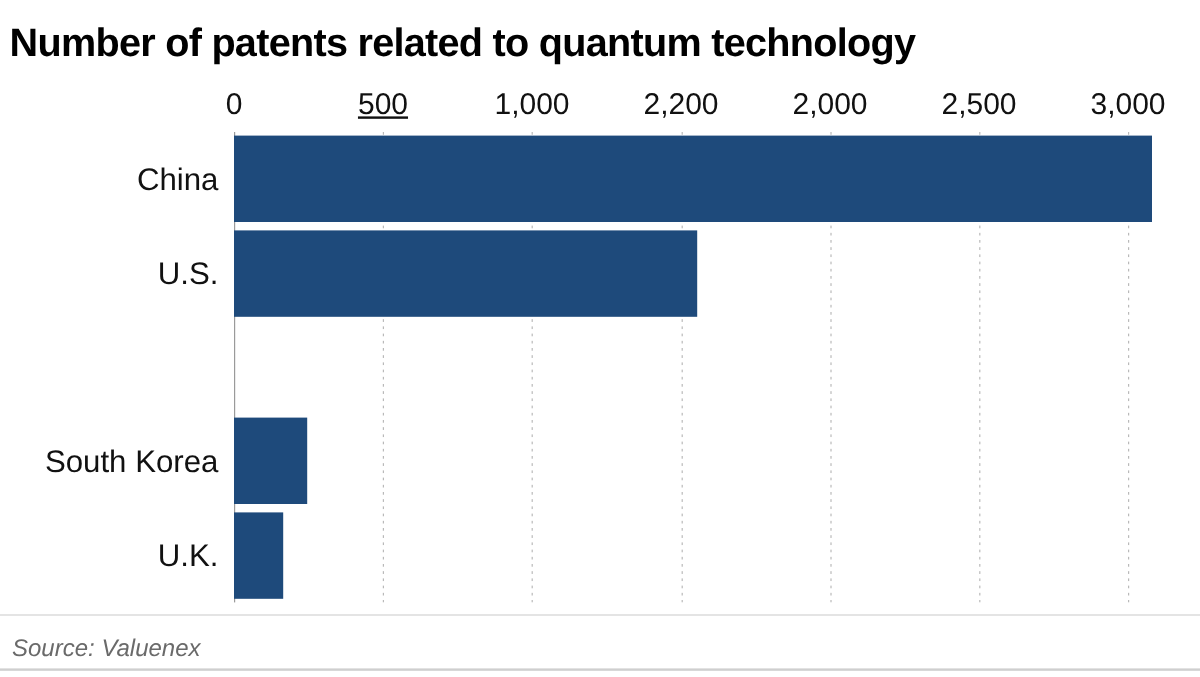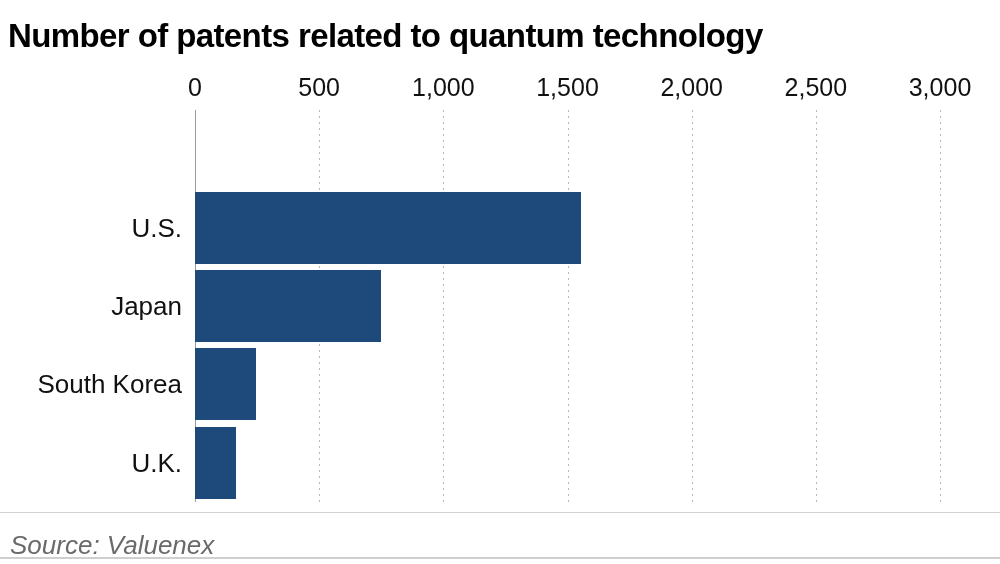--- a/index.html
+++ b/index.html
@@ -124,21 +124,21 @@
     left: 0;
     top: 512px;
     width: 1000px;
     height: 1px;
     background: #d2d2d2;
   }
   #source-note {
     position: absolute;
     left: 10px;
     top: 530px;
-    font-size: 26px;
+    font-size: 20px;
     font-style: italic;
     color: #6a6a6a;
     white-space: nowrap;
   }
   #bottom-rule {
     position: absolute;
     left: 0;
     top: 557px;
     width: 1000px;
     height: 2px;
@@ -176,47 +176,47 @@
 <body>
 
 <div id="figure">
 
   <div id="chart-title">Number of patents related to quantum technology</div>
 
   <div id="plot">
 
     <div id="x-axis-ticks">
         <div class="x-tick-label" style="left: 195px;">0</div>
-        <div class="x-tick-label" style="left: 319.167px;">500</div>
+        <div class="x-tick-label" style="left: 319.167px; text-decoration: underline;">500</div>
         <div class="x-tick-label" style="left: 443.333px;">1,000</div>
-        <div class="x-tick-label" style="left: 567.5px;">1,500</div>
+        <div class="x-tick-label" style="left: 567.5px;">2,200</div>
         <div class="x-tick-label" style="left: 691.667px; text-align: right;">2,000</div>
         <div class="x-tick-label" style="left: 815.833px;">2,500</div>
         <div class="x-tick-label" style="left: 940px;">3,000</div>
       </div>
 
     <div id="grid-layer">
         <div class="gridline axis-zero" style="left: 195px;"></div>
         <div class="gridline" style="left: 319.167px;"></div>
         <div class="gridline" style="left: 443.333px;"></div>
         <div class="gridline" style="left: 567.5px;"></div>
         <div class="gridline" style="left: 691.667px;"></div>
         <div class="gridline" style="left: 815.833px;"></div>
         <div class="gridline" style="left: 940px;"></div>
       </div>
 
     <div id="bars-layer">
+        <div class="bar-row" style="top: 3.2px; height: 72px;">
+          <div class="bar-label">China</div>
+          <div class="bar-rect" style="width: 764.867px; background: rgb(30, 74, 123);"></div>
+        </div>
         <div class="bar-row" style="top: 81.6px; height: 72px;">
           <div class="bar-label">U.S.</div>
           <div class="bar-rect" style="width: 386.158px; background: rgb(30, 74, 123);"></div>
         </div>
-        <div class="bar-row" style="top: 160px; height: 72px;">
-          <div class="bar-label">Japan</div>
-          <div class="bar-rect" style="width: 186.25px; background: rgb(30, 74, 123);"></div>
-        </div>
         <div class="bar-row" style="top: 238.4px; height: 72px;">
           <div class="bar-label">South Korea</div>
           <div class="bar-rect" style="width: 60.8417px; background: rgb(30, 74, 123);"></div>
         </div>
         <div class="bar-row" style="top: 316.8px; height: 72px;">
           <div class="bar-label">U.K.</div>
           <div class="bar-rect" style="width: 40.975px; background: rgb(30, 74, 123);"></div>
         </div>
       </div>
 

